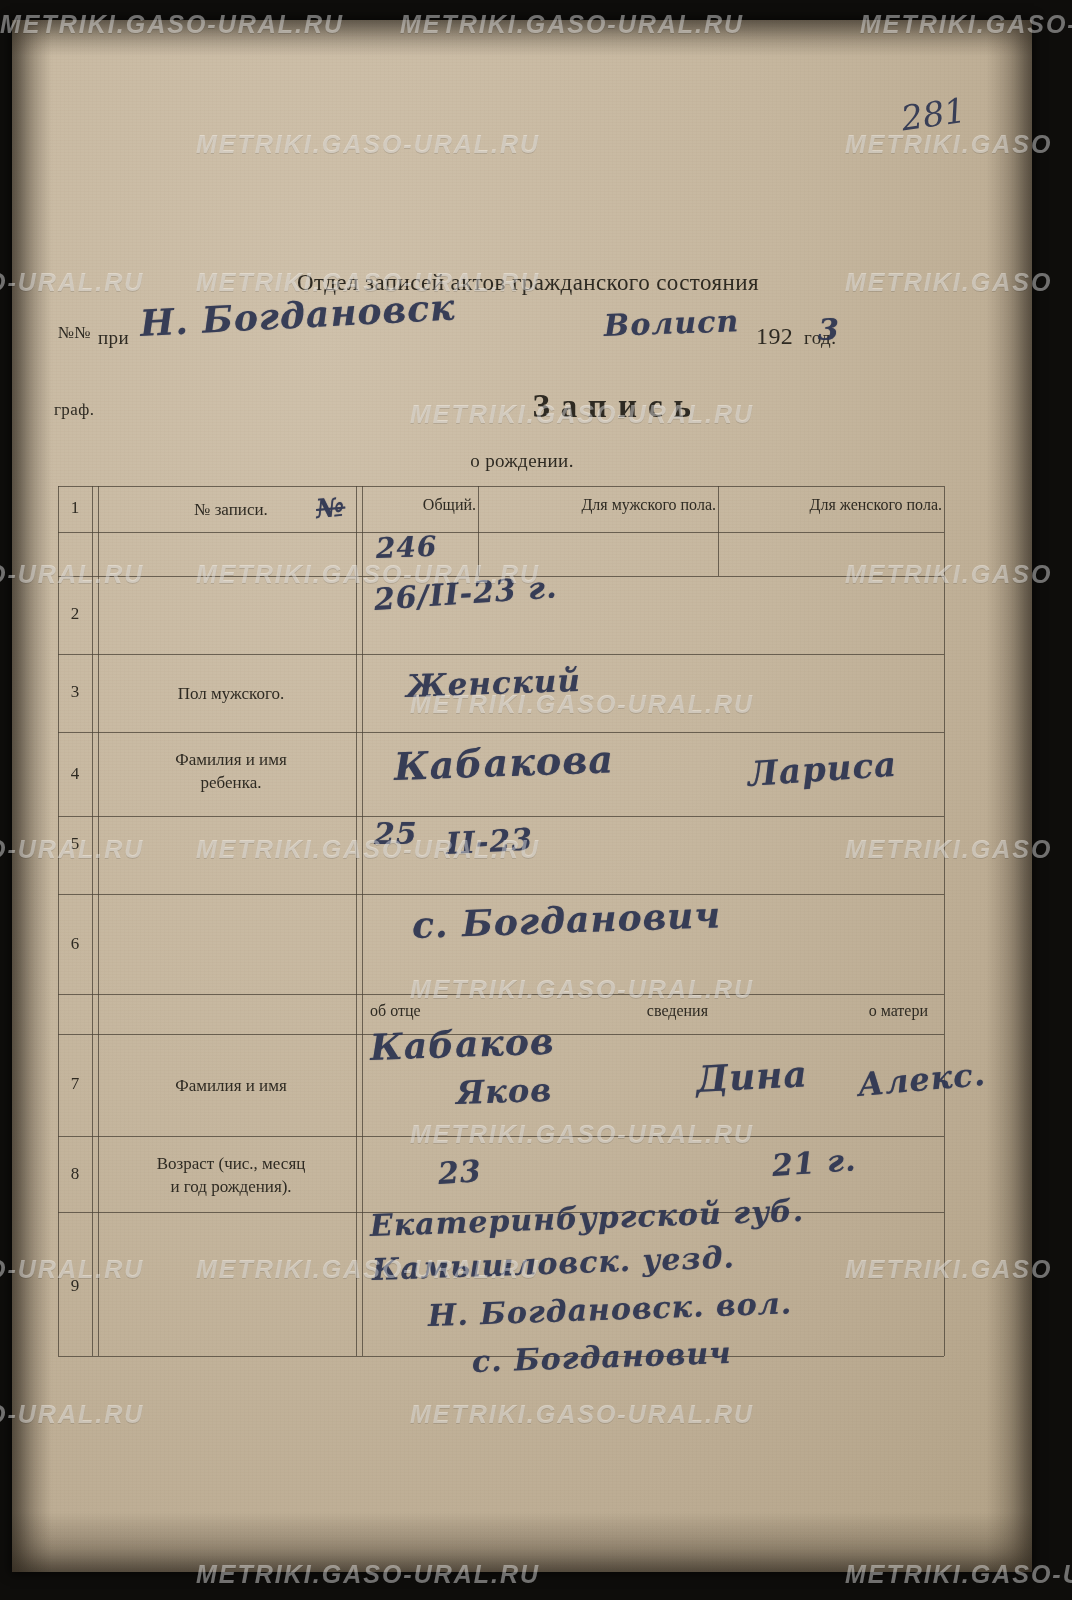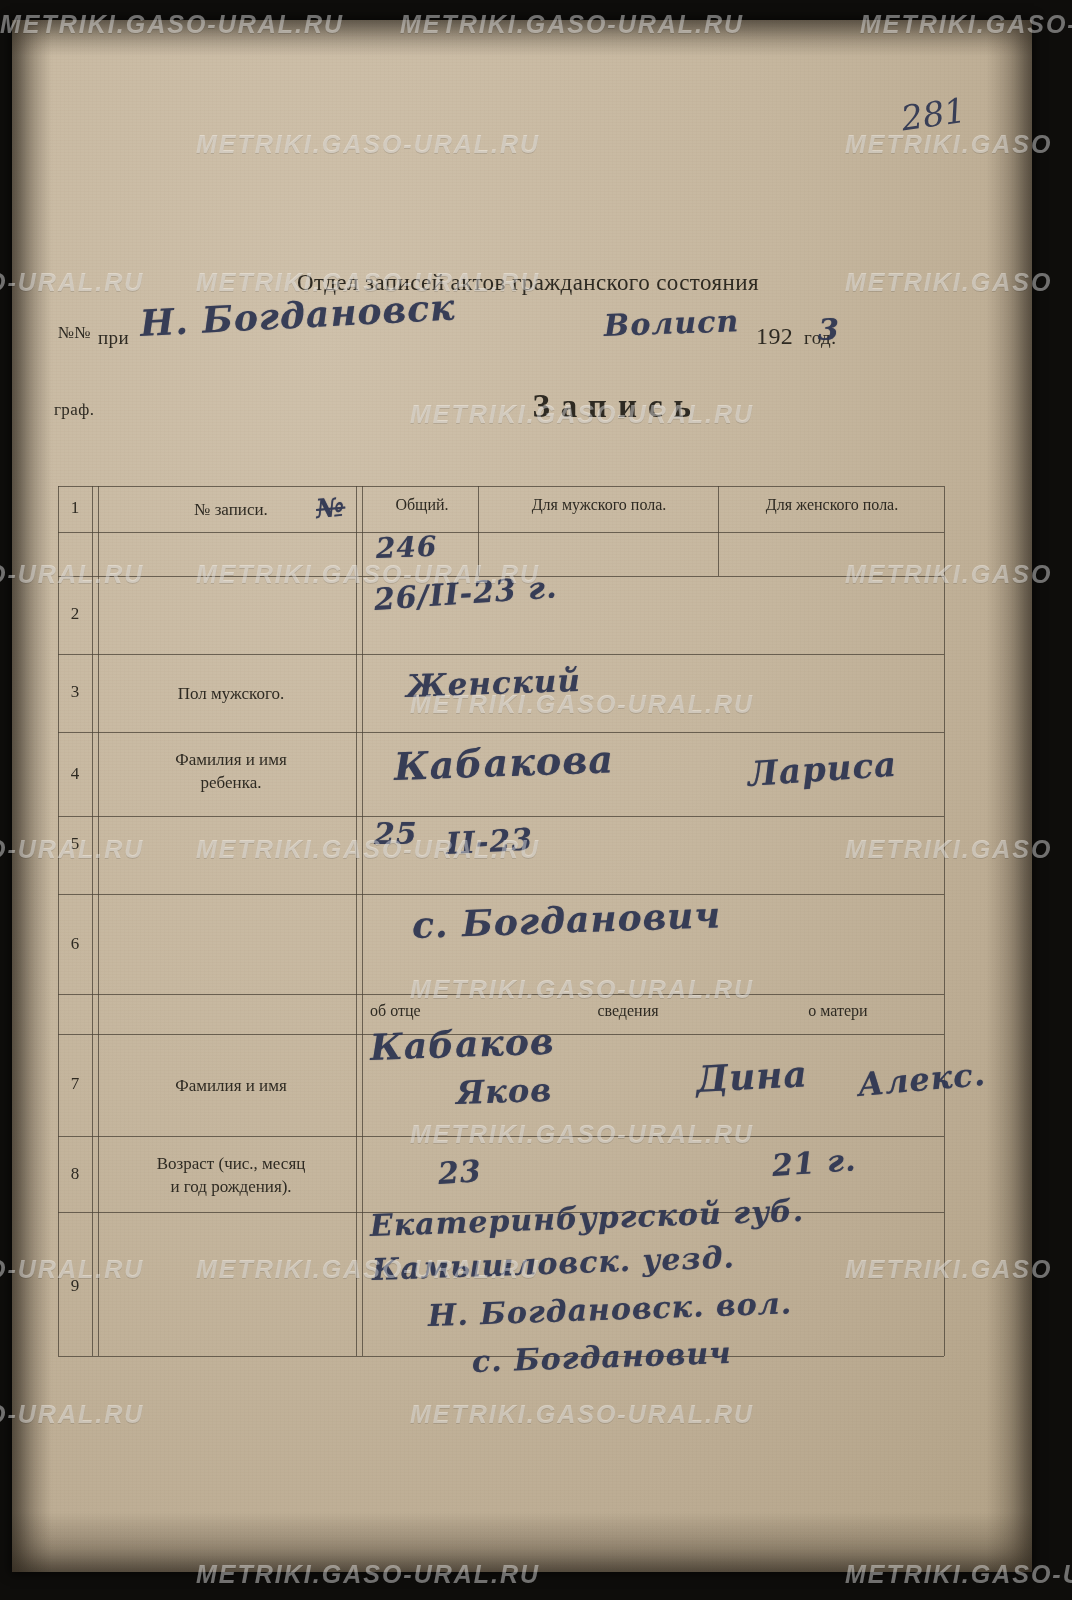--- a/index.html
+++ b/index.html
@@ -120,21 +120,21 @@
     width: 258px;
     text-align: center;
     font-size: 17px;
     line-height: 23px;
     color: #2e2a22;
   }
   .colhdr {
     position: absolute;
     font-size: 16px;
     color: #2e2a22;
-    text-align: center;
+    text-align: right;
   }
 
   
   .hand {
     position: absolute;
     color: #2b3350;
     font-family: "DejaVu Serif", serif;
     font-style: italic;
     font-weight: 600;
     letter-spacing: 1px;
@@ -177,20 +177,21 @@
 
     <div class="folio">281</div>
 
     <div class="printed hdr-office">Отдел записей актов гражданского состояния</div>
     <div class="printed lbl-nn">№№</div>
     <div class="printed lbl-graf">граф.</div>
     <div class="printed hdr-pri">при</div>
     <div class="printed hdr-year">год.</div>
     <div class="printed" style="left:744px; top:303px; font-size:24px;">192</div>
     <div class="printed hdr-title">Запись</div>
+    <div class="printed hdr-sub">о рождении.</div>
 
     <div class="hand" style="left:128px; top:282px; font-size:36px; transform: rotate(-3deg);">Н. Богдановск</div>
     <div class="hand" style="left:592px; top:288px; font-size:30px; transform: rotate(-2deg);">Волисп</div>
     <div class="hand" style="left:806px; top:292px; font-size:30px;">3</div>
 
     <div id="table">
 
       <div class="hline" style="top:0px;   width:886px;"></div>
       <div class="hline" style="top:46px;  width:886px;"></div>
       <div class="hline" style="top:90px;  width:886px;"></div>

